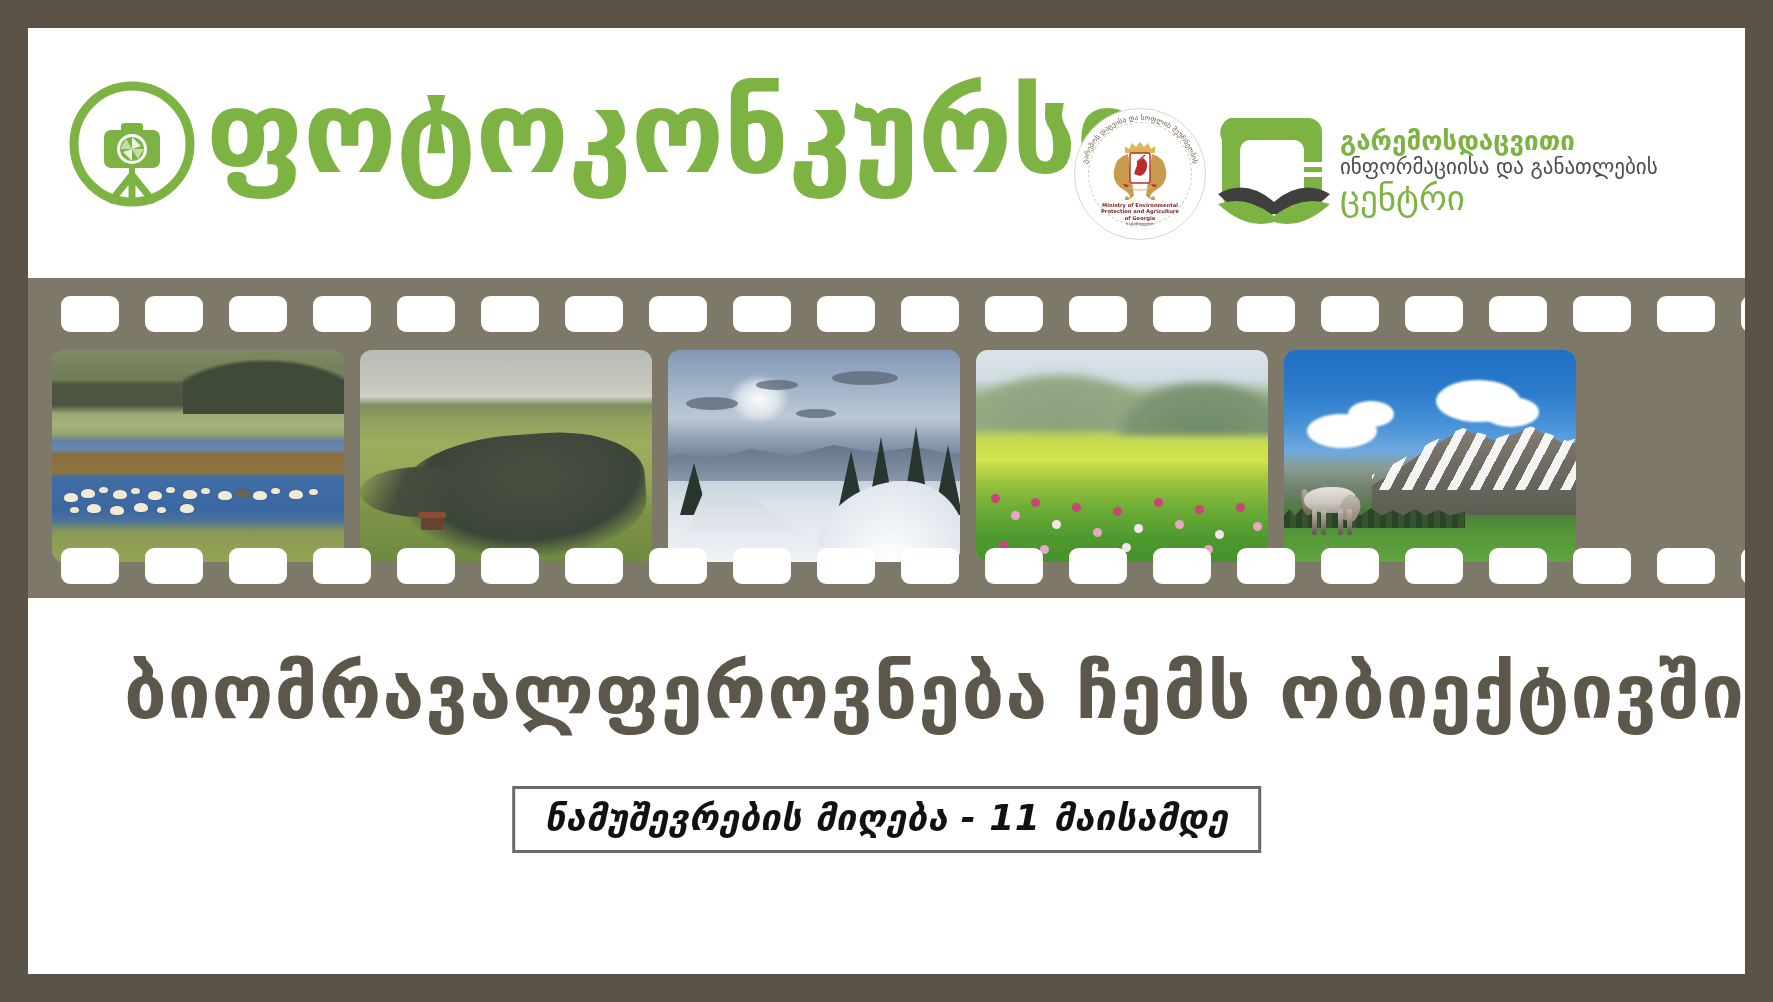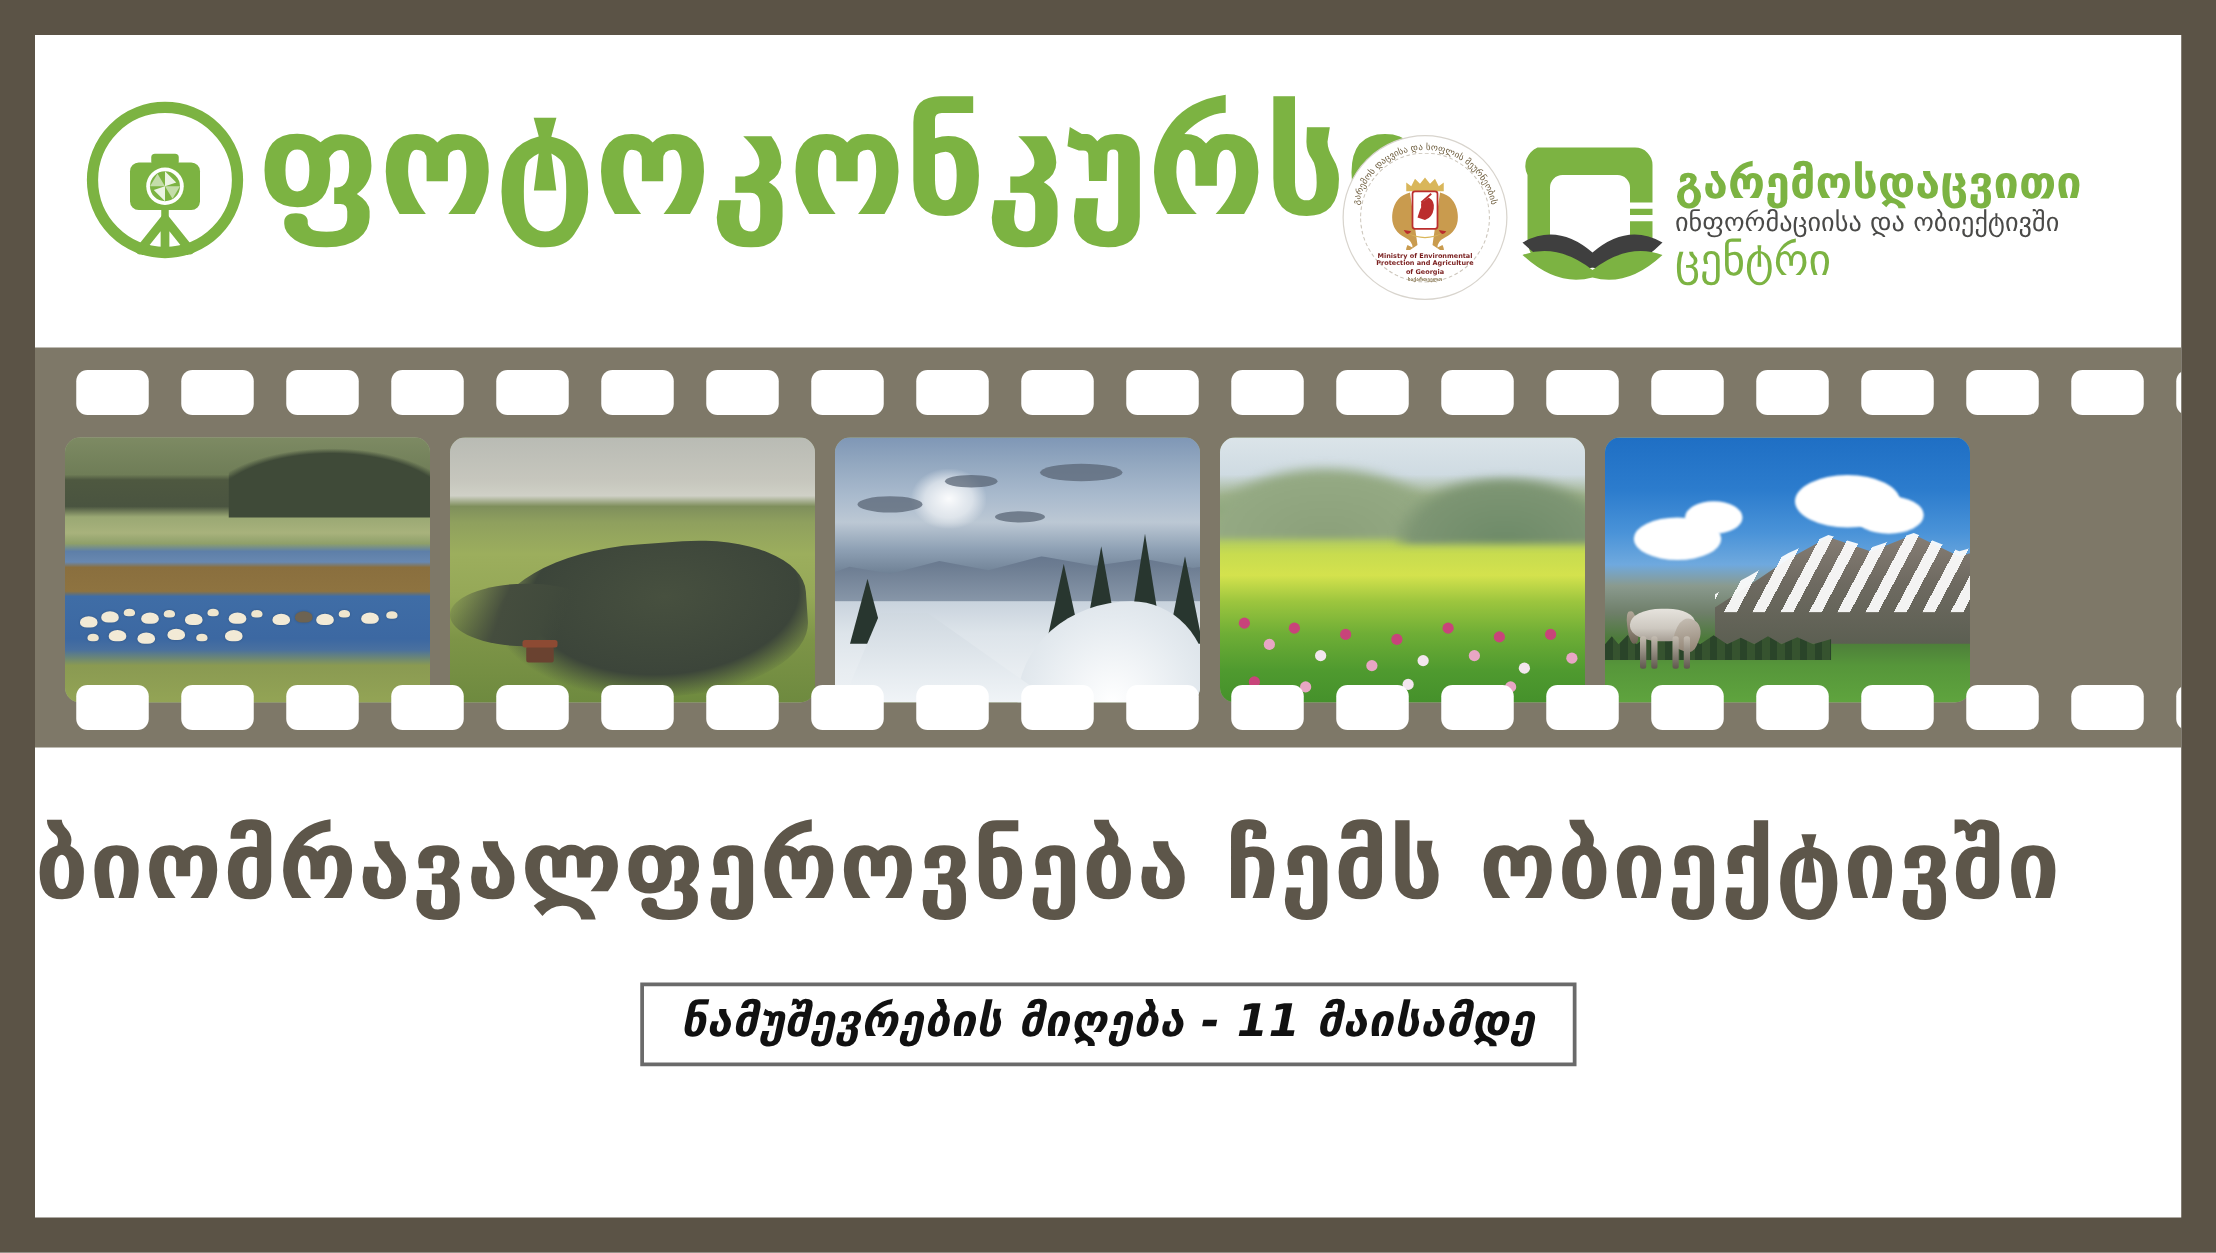--- a/index.html
+++ b/index.html
@@ -95,21 +95,21 @@
   
   #center-logo {
     position: absolute;
     left: 1188px; top: 78px;
     width: 470px; height: 130px;
   }
   .cl-mark { position: absolute; left: 0; top: 6px; width: 120px; height: 118px; }
   .cl-mark svg { display:block; width:120px; height:118px; }
   .cl-text { position: absolute; left: 124px; top: 22px; }
   .cl-l1 {
-    font-size: 36px; font-weight: 700; color: #7cb342;
+    font-size: 26px; font-weight: 700; color: #7cb342;
     line-height: 1.05; letter-spacing: 0px; white-space: nowrap;
   }
   .cl-l2 {
     font-size: 21px; font-weight: 400; color: #4a4a48;
     line-height: 1.15; white-space: nowrap;
   }
   .cl-l3 {
     font-size: 35px; font-weight: 400; color: #7cb342;
     line-height: 1.1; white-space: nowrap;
   }
@@ -359,21 +359,21 @@
     background: repeating-linear-gradient(90deg, #2a4429 0 6px, #36532f 6px 12px);
     clip-path: polygon(0 40%, 3% 10%, 6% 40%, 10% 5%, 14% 40%, 18% 12%, 22% 40%, 27% 8%, 32% 40%, 37% 14%, 42% 40%, 48% 6%, 54% 40%, 60% 16%, 66% 40%, 72% 10%, 78% 40%, 85% 14%, 92% 40%, 100% 20%, 100% 100%, 0 100%);
   }
 
   
   #bottom { position:absolute; left:0; top:570px; width:100%; height:376px; }
 
   #main-title {
     position:absolute;
     left:0; right:0; top:52px;
-    text-align:left;
+    text-align:right;
     font-size: 76px;
     line-height: 1.1;
     font-weight: 600;
     color: #5d564a;
     letter-spacing: 1px;
     white-space: nowrap;
   }
   #deadline-box {
     position:absolute;
     left:50%; top:188px;
@@ -459,21 +459,21 @@
             <path d="M14 6 h78 a14 14 0 0 1 14 14 v60 a22 22 0 0 1 -22 22 h-56 a22 22 0 0 1 -22 -22 v-52 a16 16 0 0 1 8 -22 z" fill="#7cb342"></path>
             <path d="M34 28 h44 a10 10 0 0 1 10 10 v44 a10 10 0 0 1 -10 10 h-44 a10 10 0 0 1 -10 -10 v-44 a10 10 0 0 1 10 -10 z" fill="#ffffff"></path>
             <rect x="70" y="50" width="38" height="5" fill="#ffffff"></rect>
             <rect x="70" y="60" width="38" height="5" fill="#ffffff"></rect>
             <path d="M2 82 q28 -16 56 8 q28 -24 56 -8 q-28 28 -56 20 q-28 8 -56 -20 z" fill="#3f3f3f"></path>
             <path d="M2 92 q28 -10 56 12 q28 -22 56 -12 q-28 26 -56 18 q-28 8 -56 -18 z" fill="#7cb342"></path>
           </svg>
         </div>
         <div class="cl-text">
           <div class="cl-l1">გარემოსდაცვითი</div>
-          <div class="cl-l2">ინფორმაციისა და ობიექტივში</div>
+          <div class="cl-l2">ინფორმაციისა და განათლების</div>
           <div class="cl-l3">ცენტრი</div>
         </div>
       </div>
     </div>
 
     <div id="filmstrip">
       <div class="sprocket-row top" id="sprockets-top">
           <span class="sprocket"></span>
           <span class="sprocket"></span>
           <span class="sprocket"></span>

